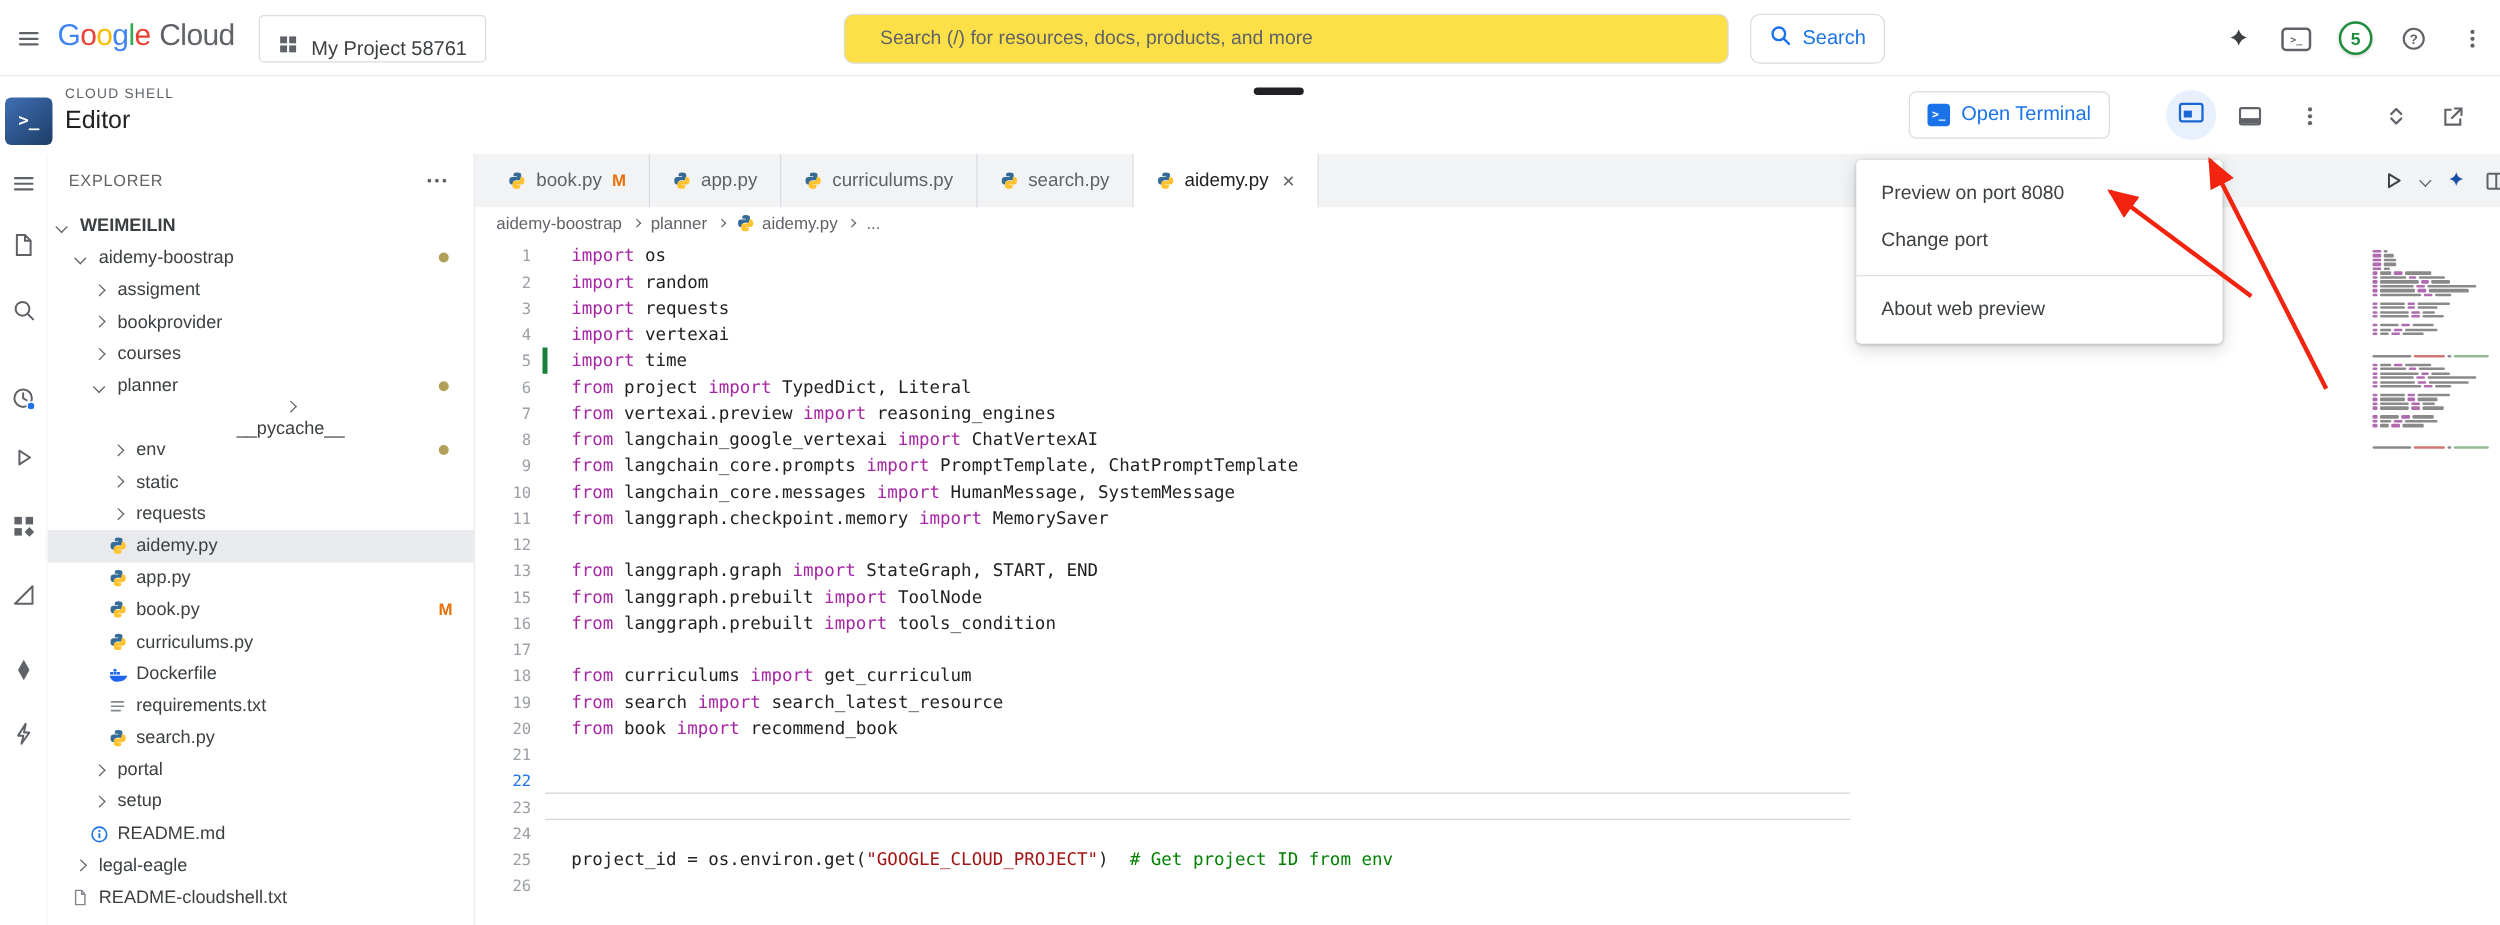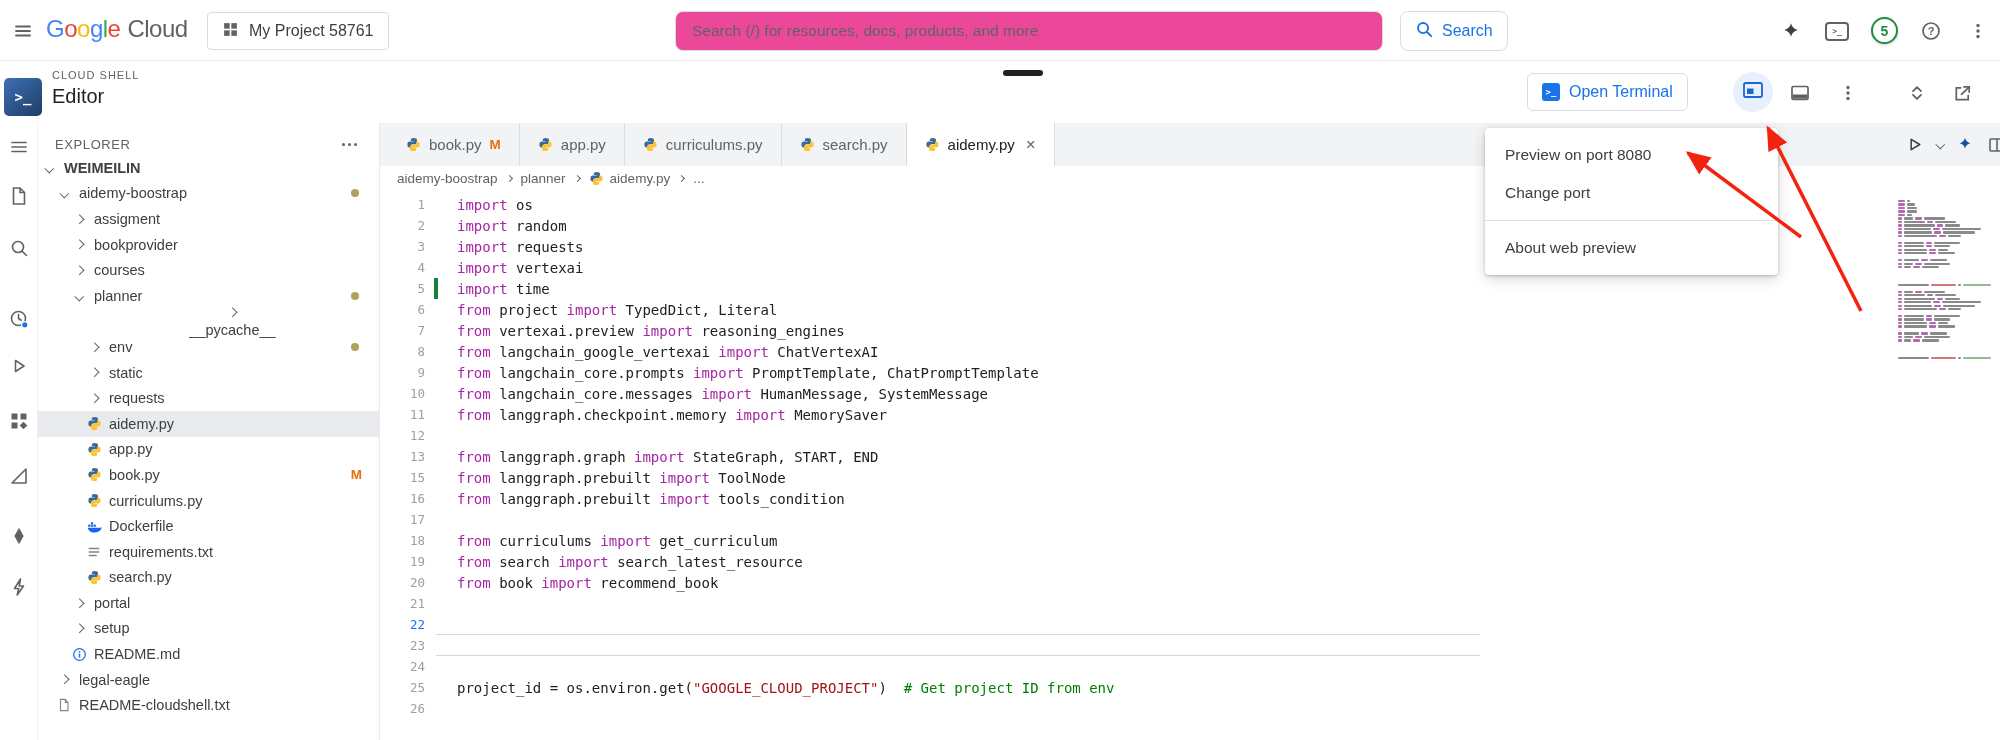--- a/index.html
+++ b/index.html
@@ -6,22 +6,22 @@
   html,body{width:2000px;height:740px;}
   body{font-family:"Liberation Sans",sans-serif;background:#fff;overflow:hidden;position:relative;color:#202124;}
   .page{position:absolute;inset:0;width:2000px;height:740px;}
 
   
   .topbar{position:absolute;top:0;left:0;width:2000px;height:61px;background:#fff;border-bottom:1px solid #e8eaed;z-index:6;}
   .hamb{position:absolute;left:12px;top:20px;width:22px;height:22px;display:grid;place-items:center;cursor:pointer;}
   .logo{position:absolute;left:46px;top:15px;font-size:24px;display:flex;align-items:baseline;letter-spacing:-.5px;}
   .logo-g span{font-weight:500;}
   .logo-c{color:#5f6368;margin-left:7px;font-weight:400;}
-  .project-btn{position:absolute;left:207px;top:12px;height:38px;display:flex;align-items:center;gap:10px;padding:0 14px;border:1px solid #dadce0;border-radius:4px;background:#fff;font-size:16px;color:#3c4043;font-family:inherit;}
-  .search-input{position:absolute;left:675px;top:11px;width:708px;height:40px;border:1px solid #dadce0;border-radius:8px;padding:0 16px;font-size:15.5px;color:#202124;background:#ec4899;outline:none;font-family:inherit;}
+  .project-btn{position:absolute;left:207px;top:12px;height:38px;display:flex;align-items:flex-end;gap:10px;padding:0 14px;border:1px solid #dadce0;border-radius:4px;background:#fff;font-size:16px;color:#3c4043;font-family:inherit;}
+  .search-input{position:absolute;left:675px;top:11px;width:708px;height:40px;border:1px solid #dadce0;border-radius:8px;padding:0 28px;font-size:15.5px;color:#202124;background:#fde047;outline:none;font-family:inherit;}
   .search-input::placeholder{color:#5f6368;}
   .search-btn{position:absolute;left:1400px;top:11px;height:40px;display:flex;align-items:center;gap:8px;padding:0 14px;border:1px solid #dadce0;border-radius:8px;background:#fff;font-size:16px;font-weight:500;color:#1a73e8;font-family:inherit;}
   .tb-ic{position:absolute;top:19px;width:24px;height:24px;display:grid;place-items:center;cursor:pointer;}
   .cs-chip{width:24px;height:19px;border:2px solid #5f6368;border-radius:4px;display:grid;place-items:center;font:bold 8px "DejaVu Sans Mono",monospace;color:#5f6368;}
   .session-badge{position:absolute;left:1871px;top:17px;width:27px;height:27px;border-radius:50%;border:2px solid #1e8e3e;background:#fff;color:#1e8e3e;font-size:14px;font-weight:bold;display:grid;place-items:center;box-shadow:0 1px 3px rgba(0,0,0,.18);cursor:pointer;}
 
   
   .shell-header{position:absolute;top:61px;left:0;width:2000px;height:62px;background:#fff;z-index:5;}
   .cs-logo{position:absolute;left:4px;top:17px;width:38px;height:38px;border-radius:5px;background:linear-gradient(140deg,#3f6fb5 0%,#1d3e66 100%);color:#fff;display:grid;place-items:center;font:bold 14px "DejaVu Sans Mono",monospace;}
   .cs-overline{position:absolute;left:52px;top:8px;font-size:11px;letter-spacing:1px;color:#5f6368;}
@@ -35,21 +35,21 @@
   
   .activity-bar{position:absolute;left:0;top:123px;width:38px;height:617px;background:#fff;border-right:1px solid #f1f1f1;z-index:4;}
   .act-ic{position:absolute;left:8px;width:22px;height:22px;display:grid;place-items:center;cursor:pointer;}
 
   
   .explorer{position:absolute;left:38px;top:123px;width:342px;height:617px;background:#fff;border-right:1px solid #e8eaed;z-index:4;overflow:hidden;}
   .exp-head{position:absolute;left:0;top:14px;width:100%;display:flex;align-items:center;padding:0 18px 0 17px;}
   .exp-title{font-size:13px;letter-spacing:.6px;color:#616161;}
   .exp-dots{margin-left:auto;display:flex;gap:3px;cursor:pointer;padding:4px;}
   .exp-dots i{width:3px;height:3px;border-radius:50%;background:#5f6368;display:block;}
-  .tree{position:absolute;left:0;top:32px;width:100%;}
+  .tree{position:absolute;left:0;top:45px;width:100%;}
   .trow{display:flex;align-items:center;gap:7px;height:25.6px;font-size:14.5px;color:#3c4043;cursor:pointer;white-space:nowrap;}
   .trow.sel{background:#e8eaed;}
   .trow.root .tlabel{font-weight:700;}
   .slot{width:16px;display:flex;justify-content:center;align-items:center;flex:none;}
   .chev{width:6.5px;height:6.5px;border-right:1.6px solid #5f6368;border-bottom:1.6px solid #5f6368;display:inline-block;}
   .chev.r{transform:rotate(-45deg);}
   .chev.d{transform:rotate(45deg);}
   .tdot{width:8px;height:8px;border-radius:50%;background:var(--c-dot);margin-left:auto;margin-right:20px;flex:none;}
   .tbadge{margin-left:auto;margin-right:17px;color:var(--c-modified);font-weight:bold;font-size:13.5px;}
 

